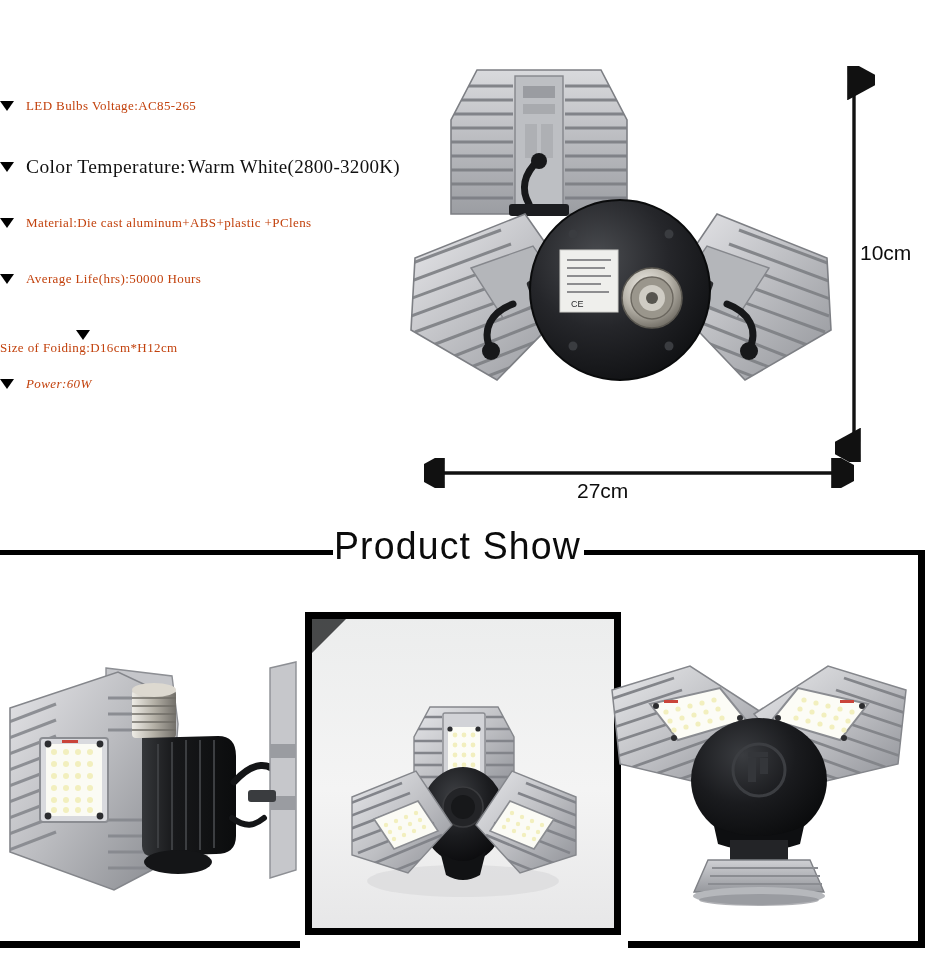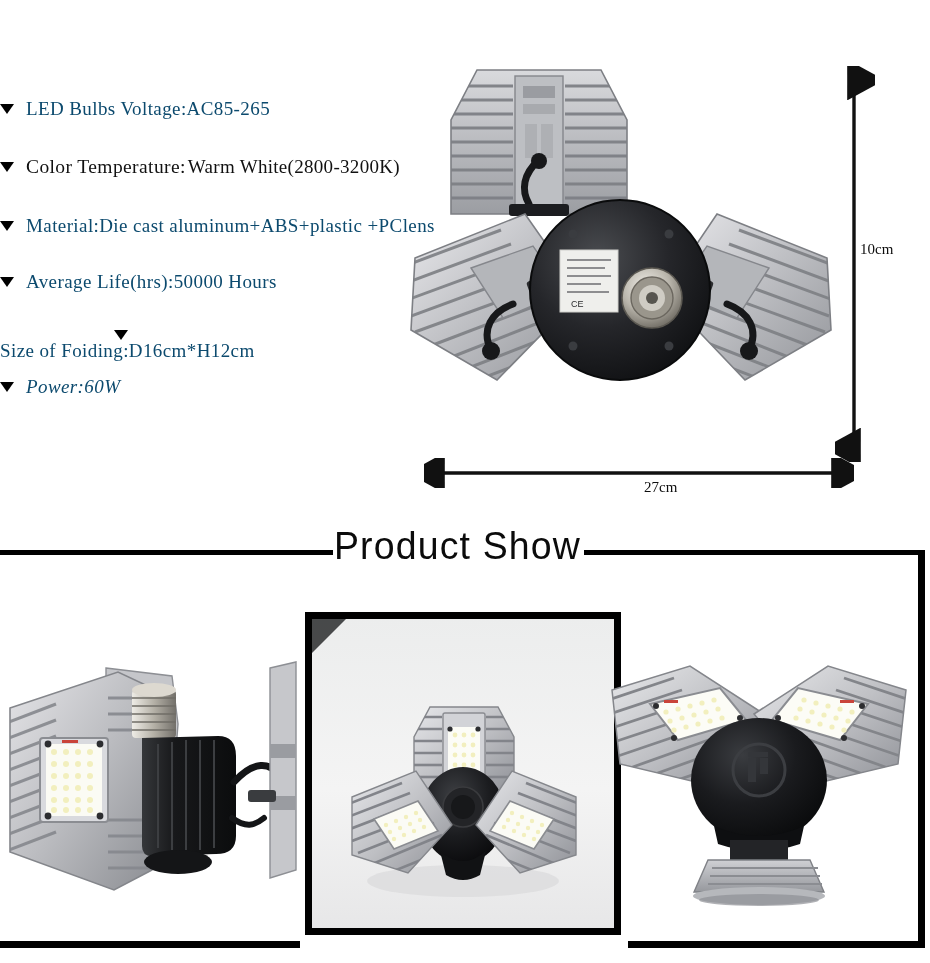--- a/index.html
+++ b/index.html
@@ -14,37 +14,37 @@
   
   #spec-list{position:absolute;left:0;top:84px;width:570px;}
   .spec-row{position:absolute;left:0;display:flex;align-items:center;}
   .bullet{
     width:0;height:0;margin-right:12px;flex:none;
     border-left:7px solid transparent;border-right:7px solid transparent;
     border-top:10px solid #000;
   }
   .spec-text{
     font-family:"Liberation Serif", serif;
-    font-size:19px;color:#0c4a6e;white-space:nowrap;
+    font-size:13px;color:#c2410c;white-space:nowrap;
     letter-spacing:.4px;
   }
   .spec-label{
     font-family:"Liberation Serif", serif;
     font-size:19.5px;color:#111;white-space:nowrap;letter-spacing:.4px;
   }
   .spec-stack{display:flex;flex-direction:row;justify-content:center;margin-left:2px;}
   .spec-stack span{
     font-family:"Liberation Serif", serif;
     font-size:19px;color:#111;white-space:nowrap;line-height:1.22;letter-spacing:.3px;
   }
 
   
   .dim-label{
-    position:absolute;font-family:Liberation Serif, serif;
-    font-size:15px;color:#0d0d0d;white-space:nowrap;
+    position:absolute;font-family:Liberation Sans, sans-serif;
+    font-size:21px;color:#0d0d0d;white-space:nowrap;
   }
 
   
   #product-show-banner{position:absolute;left:0;top:526px;width:930px;height:60px;}
   .rule{position:absolute;background:#000;height:5px;}
   #product-show-title{
     position:absolute;left:334px;top:524px;
     font-family:"Liberation Sans", sans-serif;
     font-size:39px;font-weight:400;color:#0b0b0b;
     white-space:nowrap;letter-spacing:1.2px;
@@ -245,21 +245,21 @@
     <defs>
       <marker id="arrL" markerWidth="12" markerHeight="12" refX="9" refY="6" orient="auto">
         <polygon points="0,6 11,0 11,12" fill="#111"></polygon>
       </marker>
       <marker id="arrR" markerWidth="12" markerHeight="12" refX="3" refY="6" orient="auto">
         <polygon points="12,6 1,0 1,12" fill="#111"></polygon>
       </marker>
     </defs>
     <line x1="14" y1="15" x2="414" y2="15" stroke="#111" stroke-width="3.4" marker-start="url(#arrL)" marker-end="url(#arrR)"></line>
   </svg>
-  <span class="dim-label" style="left:644px;top:479px;">27cm</span>
+  <span class="dim-label" style="left:577px;top:479px;">27cm</span>
 
   <div id="product-show-banner">
     <div class="rule" style="left:0;top:24px;width:333px;"></div>
     <div class="rule" style="left:584px;top:24px;width:341px;"></div>
   </div>
   <div id="product-show-title">Product Show</div>
 
   <div class="border-v" style="left:918px;top:550px;height:395px;"></div>
   <div class="border-h" style="left:0;top:941px;width:300px;"></div>
   <div class="border-h" style="left:628px;top:941px;width:297px;"></div>

